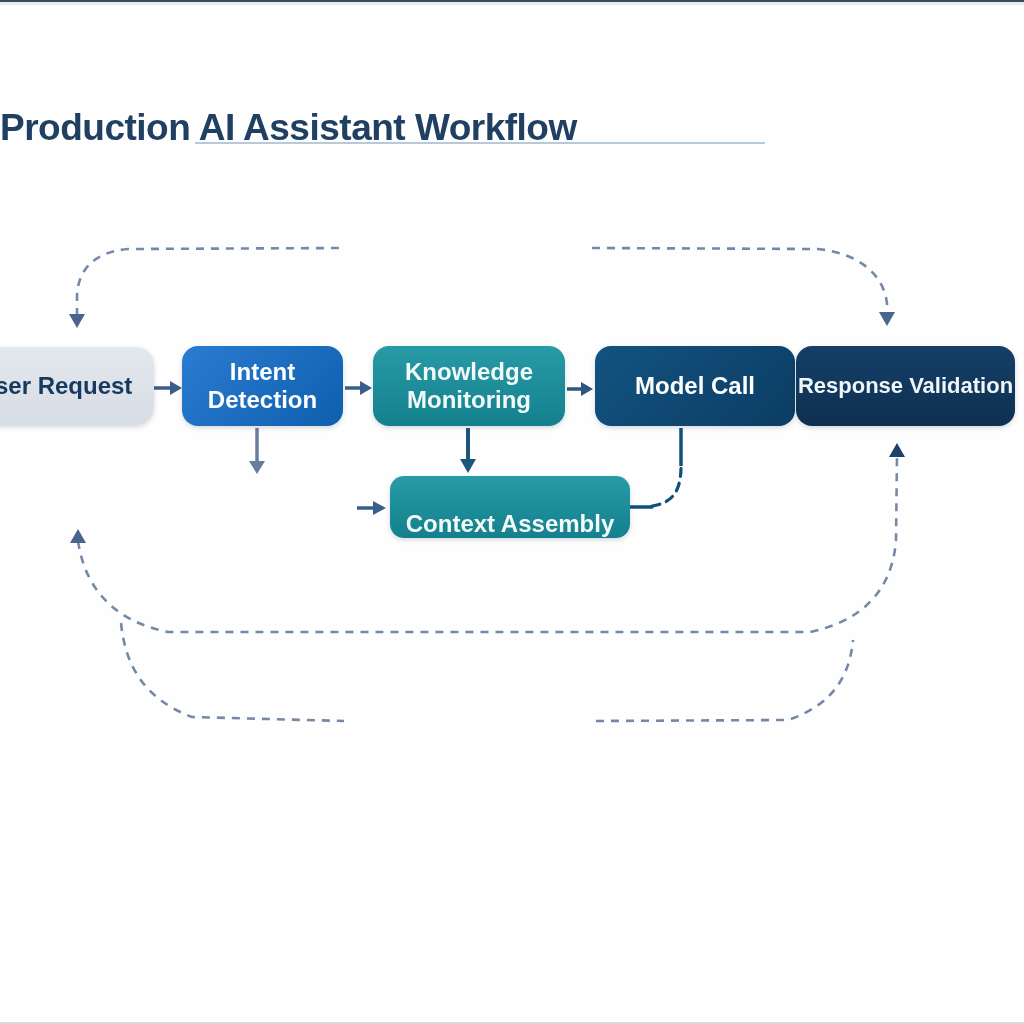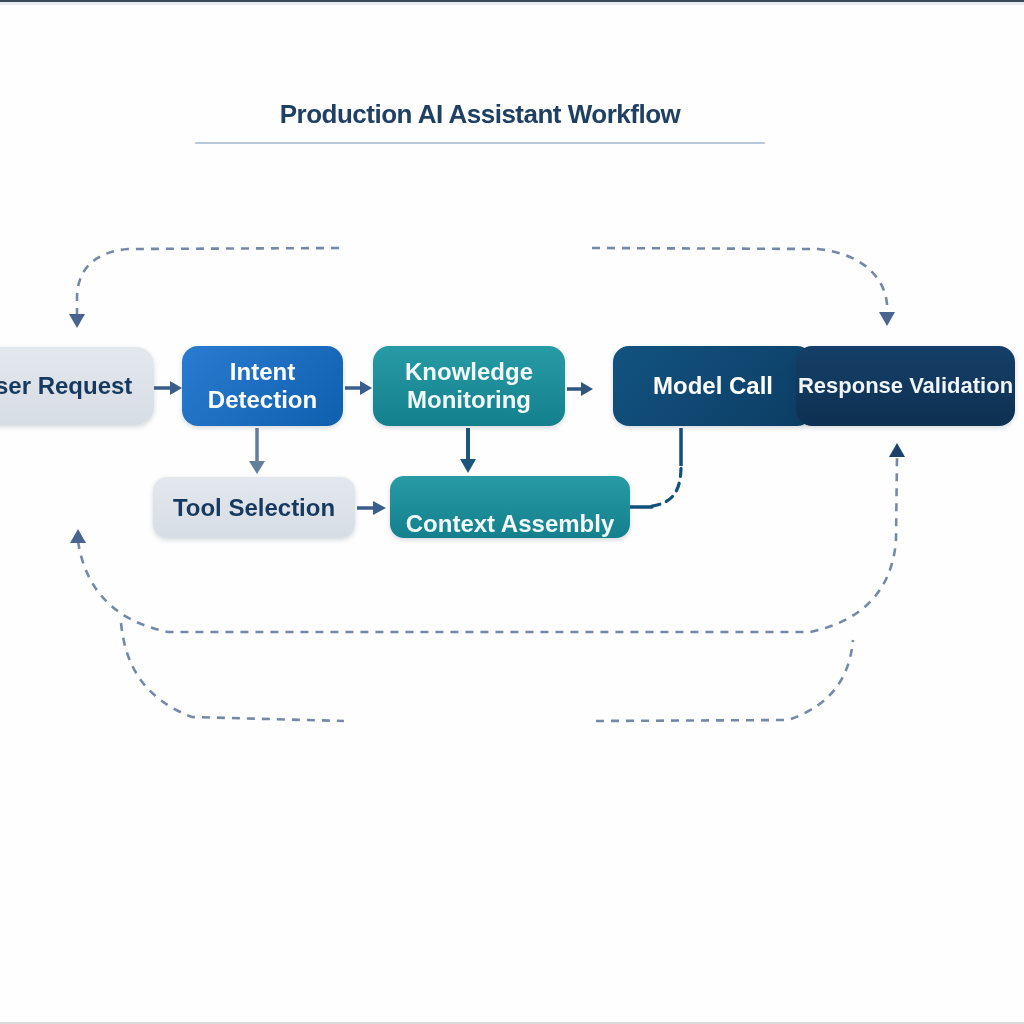--- a/index.html
+++ b/index.html
@@ -5,22 +5,22 @@
   html,body{margin:0;padding:0;background:#ffffff;}
   .canvas{
     position:relative;width:1024px;height:1024px;overflow:hidden;
     background:#fefefe;font-family:"Liberation Sans",sans-serif;
   }
   .top-bar{position:absolute;top:0;left:0;width:100%;height:2px;background:#3a4a5a;}
   .top-band{position:absolute;top:2px;left:0;width:100%;height:3px;background:#e8ecf0;}
   .bottom-bar{position:absolute;bottom:0;left:0;width:100%;height:2px;background:#d8dadc;}
 
   .title{
-    position:absolute;top:82px;left:0;width:960px;text-align:center;
-    font-size:26px;font-weight:600;color:#1f4063;letter-spacing:-0.5px;
+    position:absolute;top:82px;left:0;width:960px;
+    font-size:37px;font-weight:600;color:#1f4063;letter-spacing:-0.5px;
   }
   .title-underline{
     position:absolute;top:142px;left:195px;width:570px;height:2px;background:#b9c9dc;
   }
 
   .connectors{position:absolute;top:0;left:0;}
 
   .node{
     position:absolute;display:flex;align-items:center;justify-content:center;
     text-align:center;font-weight:600;line-height:1.15;
@@ -28,21 +28,21 @@
   }
   .node-light{background:linear-gradient(180deg,#e3e8ee,#d7dde4);color:#16395f;}
   .node-blue{background:linear-gradient(135deg,#2a7cd1,#0f5fae);color:#ffffff;}
   .node-teal{background:linear-gradient(180deg,#279ba6,#14808d);color:#f2fafa;}
   .node-darkblue{background:linear-gradient(135deg,#125381,#0c3d63);color:#ffffff;}
   .node-navy{background:linear-gradient(180deg,#153f68,#0e3051);color:#f0f5fa;}
 
   .n-user{left:-44px;top:347px;width:198px;height:78px;border-radius:18px;font-size:24px;}
   .n-intent{left:182px;top:346px;width:161px;height:80px;border-radius:16px;font-size:24px;padding:0 14px;box-sizing:border-box;}
   .n-knowledge{left:373px;top:346px;width:192px;height:80px;border-radius:16px;font-size:24px;padding:0 16px;box-sizing:border-box;}
-  .n-model{left:595px;top:346px;width:200px;height:80px;border-radius:16px;font-size:24px;margin-left:18px;}
+  .n-model{left:595px;top:346px;width:200px;height:80px;border-radius:16px;font-size:24px;}
   .n-response{left:796px;top:346px;width:219px;height:80px;border-radius:16px;font-size:22px;}
   .n-tool{left:153px;top:477px;width:202px;height:61px;border-radius:14px;font-size:24px;}
   .n-context{left:390px;top:476px;width:240px;height:62px;border-radius:14px;font-size:24px;align-items:flex-end;}
 
   .loop-label{
     position:absolute;color:#52749b;font-size:22px;font-weight:500;
     width:260px;text-align:center;
   }
   .lbl-monitoring{left:338px;top:232px;}
   .lbl-improvement{left:340px;top:708px;}
@@ -124,21 +124,18 @@
   </div>
   <div class="node node-teal n-knowledge">
     <span>Knowledge Monitoring</span>
   </div>
   <div class="node node-darkblue n-model">
     <span>Model Call</span>
   </div>
   <div class="node node-navy n-response">
     <span>Response Validation</span>
   </div>
-  <div class="node node-light n-tool">
-    <span>Tool Selection</span>
-  </div>
   <div class="node node-teal n-context">
     <span>Context Assembly</span>
   </div>
 
   <div class="bottom-bar"></div>
 </div>
 
 </body></html>

